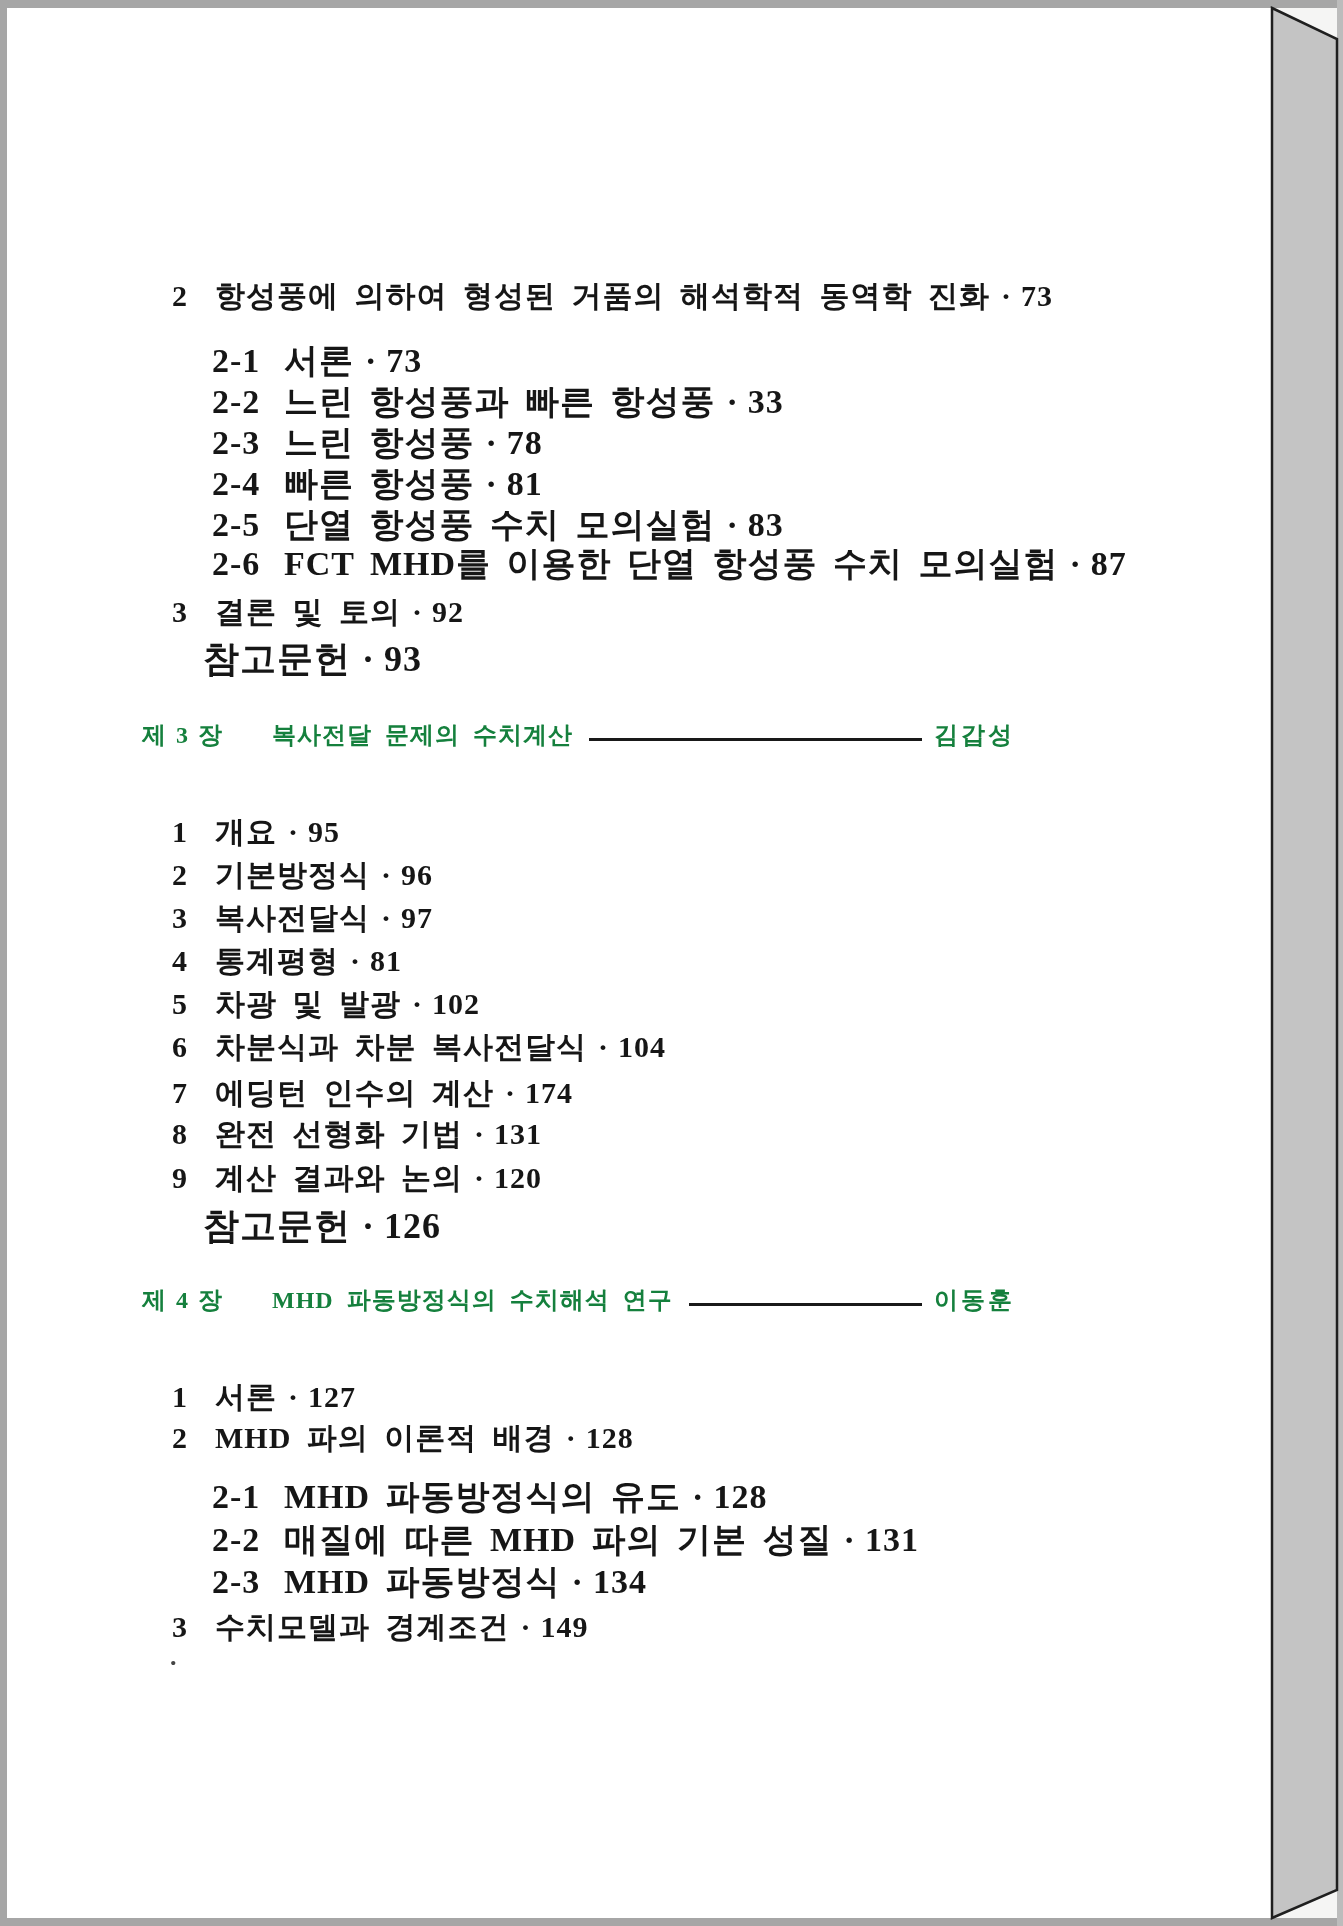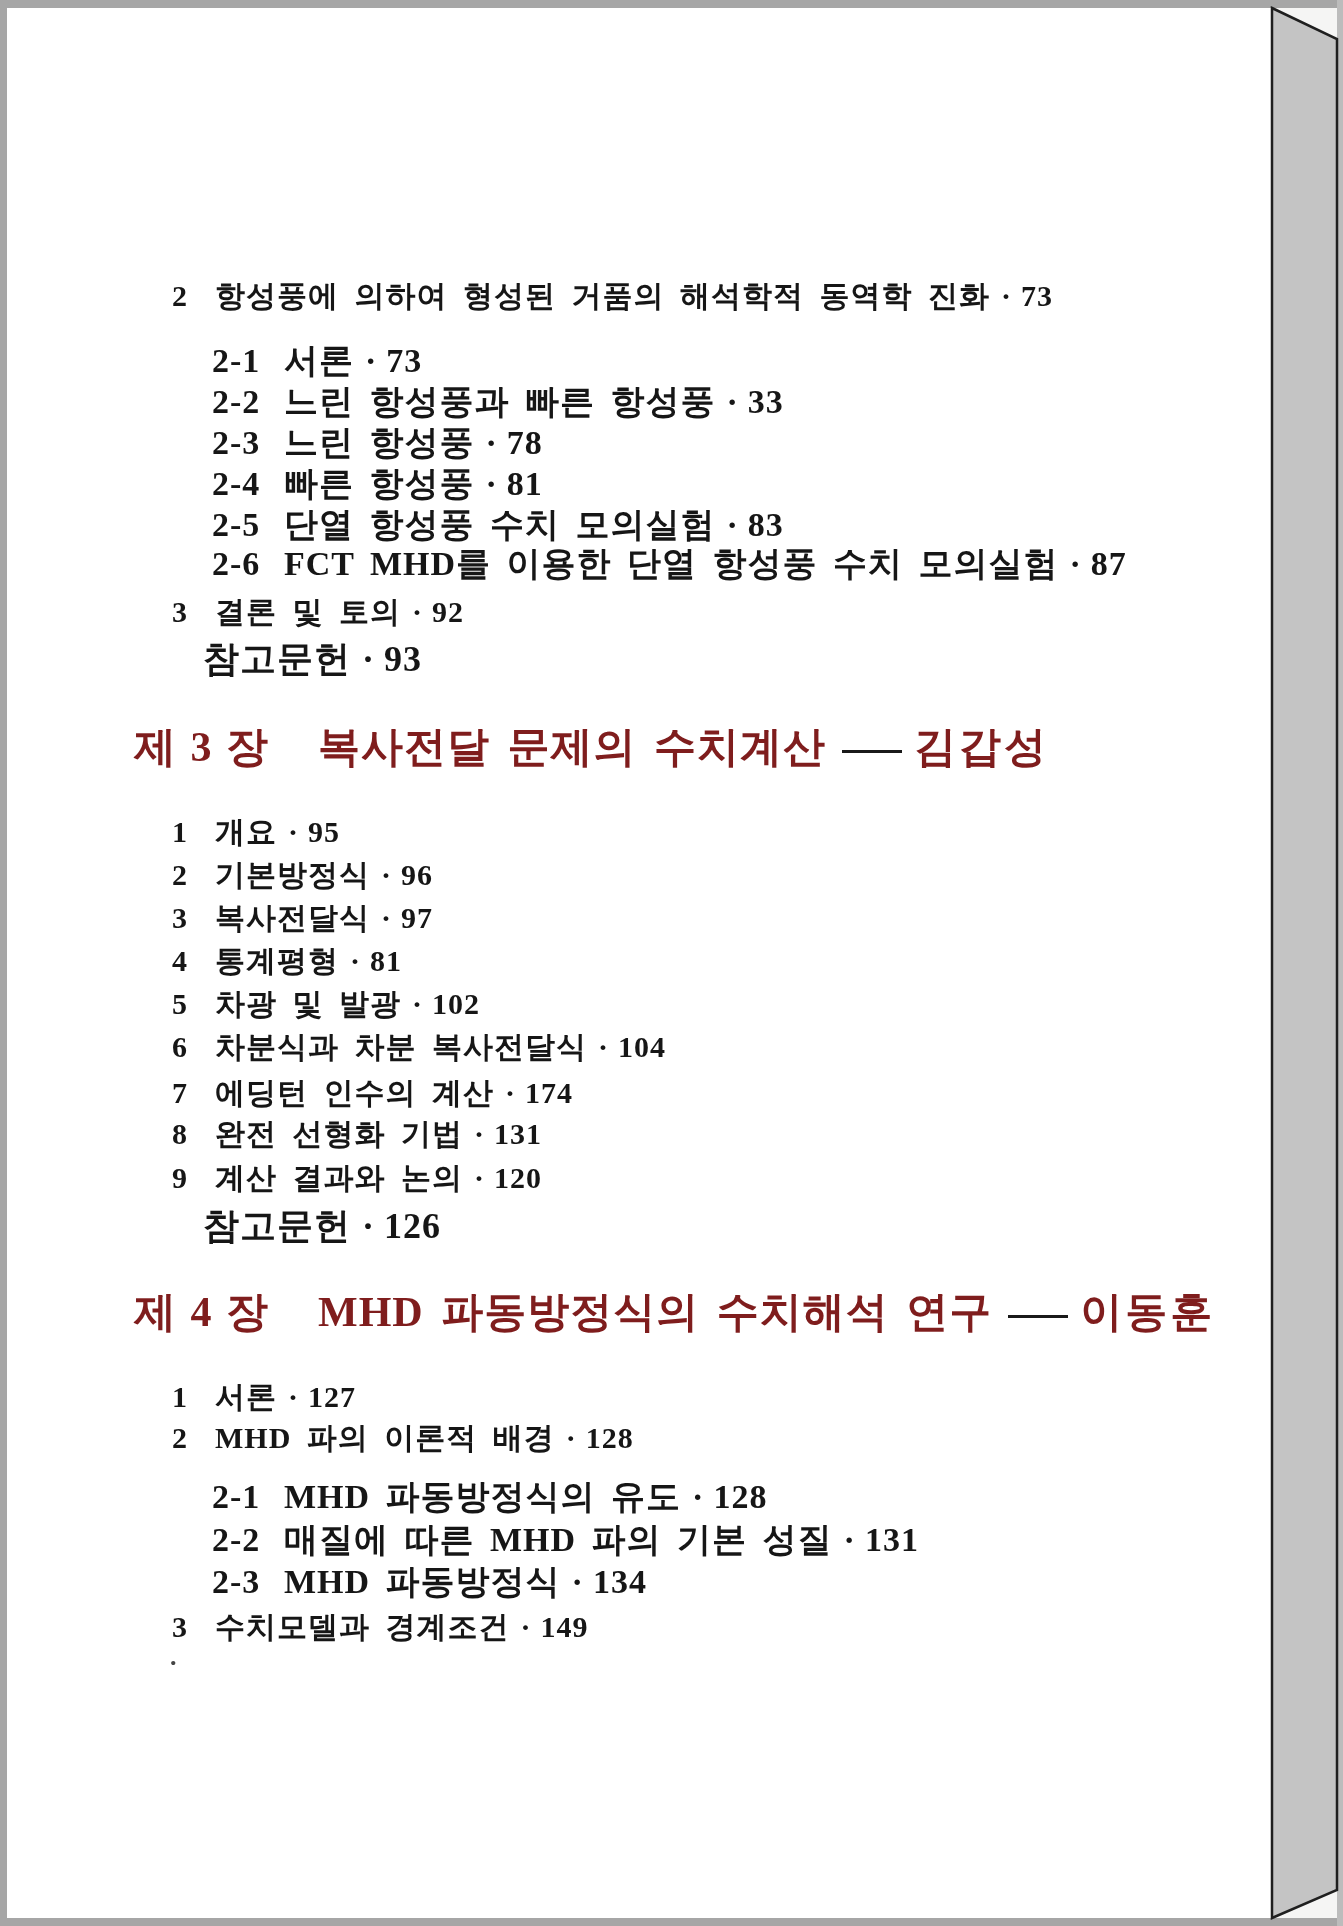--- a/index.html
+++ b/index.html
@@ -21,23 +21,23 @@
   }
   .main{left:172px;font-size:30px;font-weight:600;letter-spacing:1px;word-spacing:7px;}
   .main .num{display:inline-block;width:43px;letter-spacing:0;}
   .sub{left:212px;font-size:34px;font-weight:600;letter-spacing:1px;word-spacing:6px;}
   .sub .num{display:inline-block;width:72px;letter-spacing:1px;}
   .ref{left:203px;font-size:36px;font-weight:600;letter-spacing:1px;}
   .dot{font-weight:700;margin:0 9px 0 11px;}
   .pg{letter-spacing:1px;}
 
   .heading{
-    position:absolute;left:134px;width:873px;
+    position:absolute;left:142px;width:873px;
     display:flex;align-items:center;
-    font-size:42px;font-weight:700;color:#7f1d1d;
+    font-size:24px;font-weight:700;color:#15803d;
     white-space:nowrap;
   }
   .heading .prefix{margin-right:24px;letter-spacing:2px;}
   .heading .title{letter-spacing:1px;word-spacing:6px;margin-left:24px;}
   .heading .rule{flex:1;height:3px;background:#191919;margin:8px 12px 0 16px;min-width:60px;}
   .heading .author{letter-spacing:3px;}
 
   .stray-dot{position:absolute;font-size:26px;color:#444;font-weight:700;}
 </style>
 </head>

